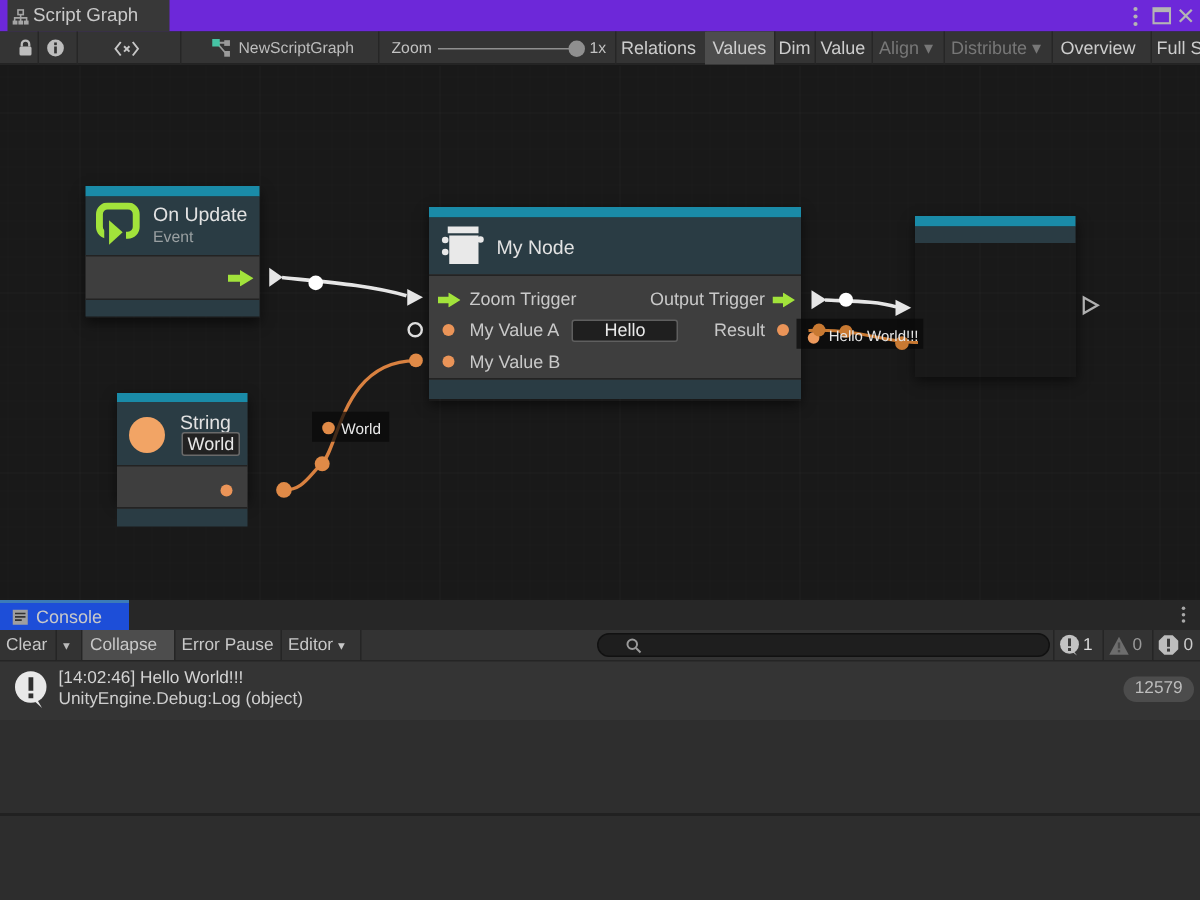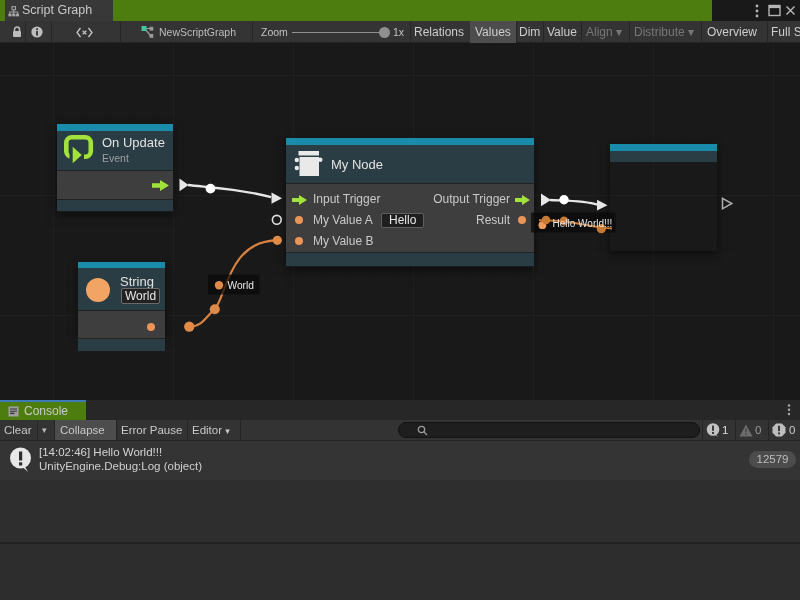--- a/index.html
+++ b/index.html
@@ -2,21 +2,21 @@
 <html><head>
 <meta charset="utf-8">
 <style>
 * { margin:0; padding:0; box-sizing:border-box; }
 html,body { width:800px; height:600px; overflow:hidden; background:#191919; }
 body { font-family:"Liberation Sans", sans-serif; }
 #root { position:absolute; left:0; top:0; width:800px; height:600px; }
 .abs { position:absolute; }
 
 
-#titlebar { position:absolute; left:0; top:0; width:712px; height:21px; background:#4d7c0f; }
+#titlebar { position:absolute; left:0; top:0; width:800px; height:21px; background:#6d28d9; }
 #tab1 { position:absolute; left:5px; top:0; width:108px; height:21px; background:#383838; color:#c9c9c9; font-size:12.5px; line-height:21px; }
 #tab1 span { position:absolute; left:17px; top:0; }
 
 
 #gtoolbar { position:absolute; left:0; top:21px; width:800px; height:22px; background:#343434; color:#cdcdcd; font-size:12px; border-bottom:1px solid #232323;}
 .vsep { position:absolute; top:0; width:1px; height:22px; background:#262626; }
 .tbtxt { position:absolute; top:0; height:22px; line-height:22px; white-space:nowrap; }
 .dim { color:#777777; }
 .hl { background:#4d4d4d; }
 
@@ -34,21 +34,21 @@
 .tealbar { background:#1a8ba8; }
 .nhead { background:#2a3c44; }
 .nbody { background:#3e3e3e; }
 .nfoot { background:#2a3c44; }
 .ntitle { color:#e2e2e2; font-size:13px; }
 .nsub { color:#9aa0a2; font-size:10.5px; }
 .plabel { color:#c9c9c9; font-size:12px; }
 
 
 #ctabbar { position:absolute; left:0; top:400px; width:800px; height:20px; background:#272727; }
-#ctab { position:absolute; left:0; top:0; width:86px; height:20px; background:#4d7c0f; border-top:2px solid #3c7bb8; color:#c9c9c9; font-size:12px; line-height:18px; }
+#ctab { position:absolute; left:0; top:0; width:86px; height:20px; background:#1d4ed8; border-top:2px solid #3c7bb8; color:#c9c9c9; font-size:12px; line-height:18px; }
 #ctoolbar { position:absolute; left:0; top:420px; width:800px; height:21px; background:#333333; color:#c8c8c8; font-size:11.5px; border-bottom:1px solid #252525; }
 .cbtn { position:absolute; top:0; height:20px; line-height:20px; white-space:nowrap; }
 .cvsep { position:absolute; top:0; width:1px; height:21px; background:#252525; }
 #logrow { position:absolute; left:0; top:441px; width:800px; height:39px; background:#343434; color:#d4d4d4; font-size:11.5px; }
 #cbody { position:absolute; left:0; top:480px; width:800px; height:62px; background:#2e2e2e; }
 #seam { position:absolute; left:0; top:542px; width:800px; height:2px; background:#212121; }
 #bottompane { position:absolute; left:0; top:544px; width:800px; height:56px; background:#2d2d2d; }
 </style>
 </head>
 <body>
@@ -162,30 +162,30 @@
           <circle cx="3.8" cy="22" r="2.2" fill="#e9e9e9"></circle>
           <circle cx="27.3" cy="13.7" r="2.2" fill="#e9e9e9"></circle>
         </svg>
         <div class="ntitle abs" style="left:45px;top:12px">My Node</div>
       </div>
       <div class="nbody" style="height:70px;position:relative;border-top:1px solid #232323;border-bottom:1px solid #232323;padding-top:4.5px">
         <div style="position:relative;height:21px">
           <svg class="abs" style="left:6px;top:6px" width="15" height="10" viewBox="0 0 15 10">
             <path d="M0 2.9 H7 V0 L15 5 L7 10 V7.1 H0 Z" fill="#a2e33b"></path>
           </svg>
-          <div class="plabel abs" style="left:27px;top:3px">Input Trigger</div>
+          <div class="plabel abs" style="left:27px;top:3px">Zoom Trigger</div>
           <div class="plabel abs" style="right:24px;top:3px">Output Trigger</div>
           <svg class="abs" style="right:4px;top:6px" width="15" height="10" viewBox="0 0 15 10">
             <path d="M0 2.9 H7 V0 L15 5 L7 10 V7.1 H0 Z" fill="#a2e33b"></path>
           </svg>
         </div>
         <div style="position:relative;height:21px">
           <div class="abs" style="left:9px;top:6px;width:8px;height:8px;border-radius:50%;background:#ea9458"></div>
           <div class="plabel abs" style="left:27px;top:3px">My Value A</div>
-          <div class="abs" style="left:95px;top:3px;height:15px;background:#1f1f1f;border:1px solid #5f5f5f;border-radius:2px;color:#e8e8e8;font-size:12px;line-height:13px;padding:0 7px">Hello</div>
+          <div class="abs" style="left:95px;top:3px;height:15px;background:#1f1f1f;border:1px solid #5f5f5f;border-radius:2px;color:#e8e8e8;font-size:12px;line-height:13px;padding:0 21px">Hello</div>
           <div class="plabel abs" style="right:24px;top:3px">Result</div>
           <div class="abs" style="right:8px;top:6px;width:8px;height:8px;border-radius:50%;background:#ea9458"></div>
         </div>
         <div style="position:relative;height:21px">
           <div class="abs" style="left:9px;top:6px;width:8px;height:8px;border-radius:50%;background:#ea9458"></div>
           <div class="plabel abs" style="left:27px;top:3px">My Value B</div>
         </div>
       </div>
       <div class="nfoot" style="height:13px"></div>
     </div>

